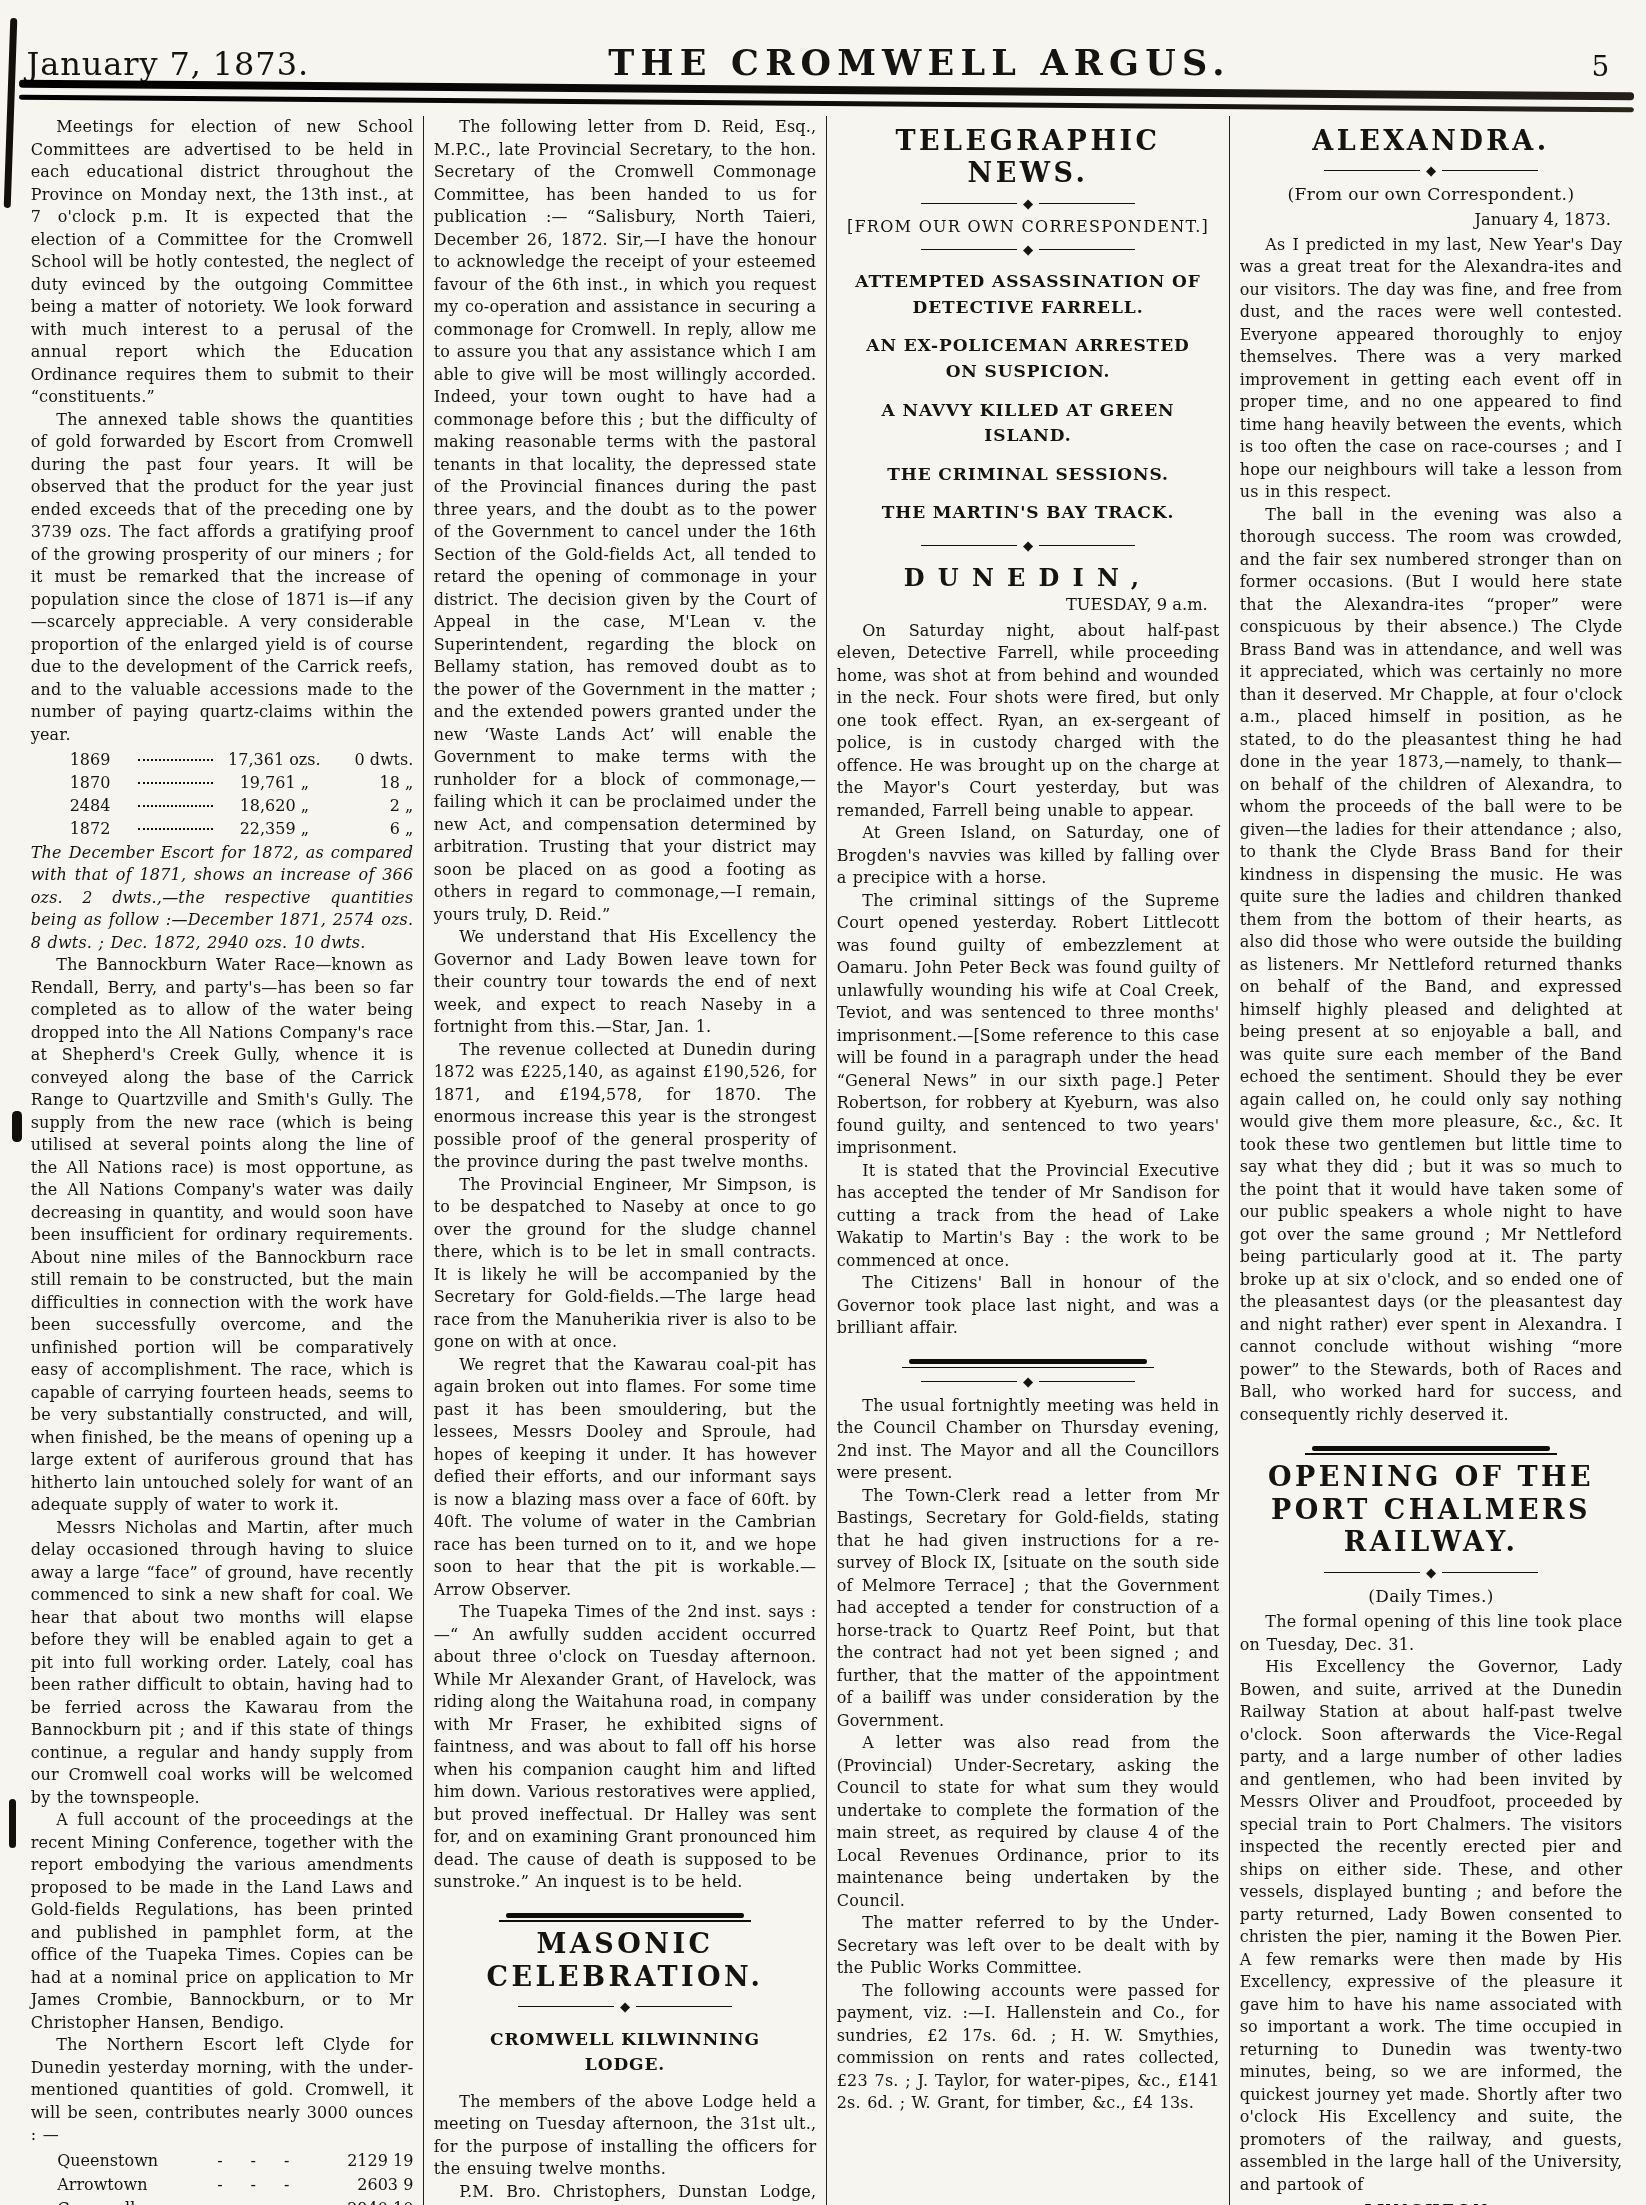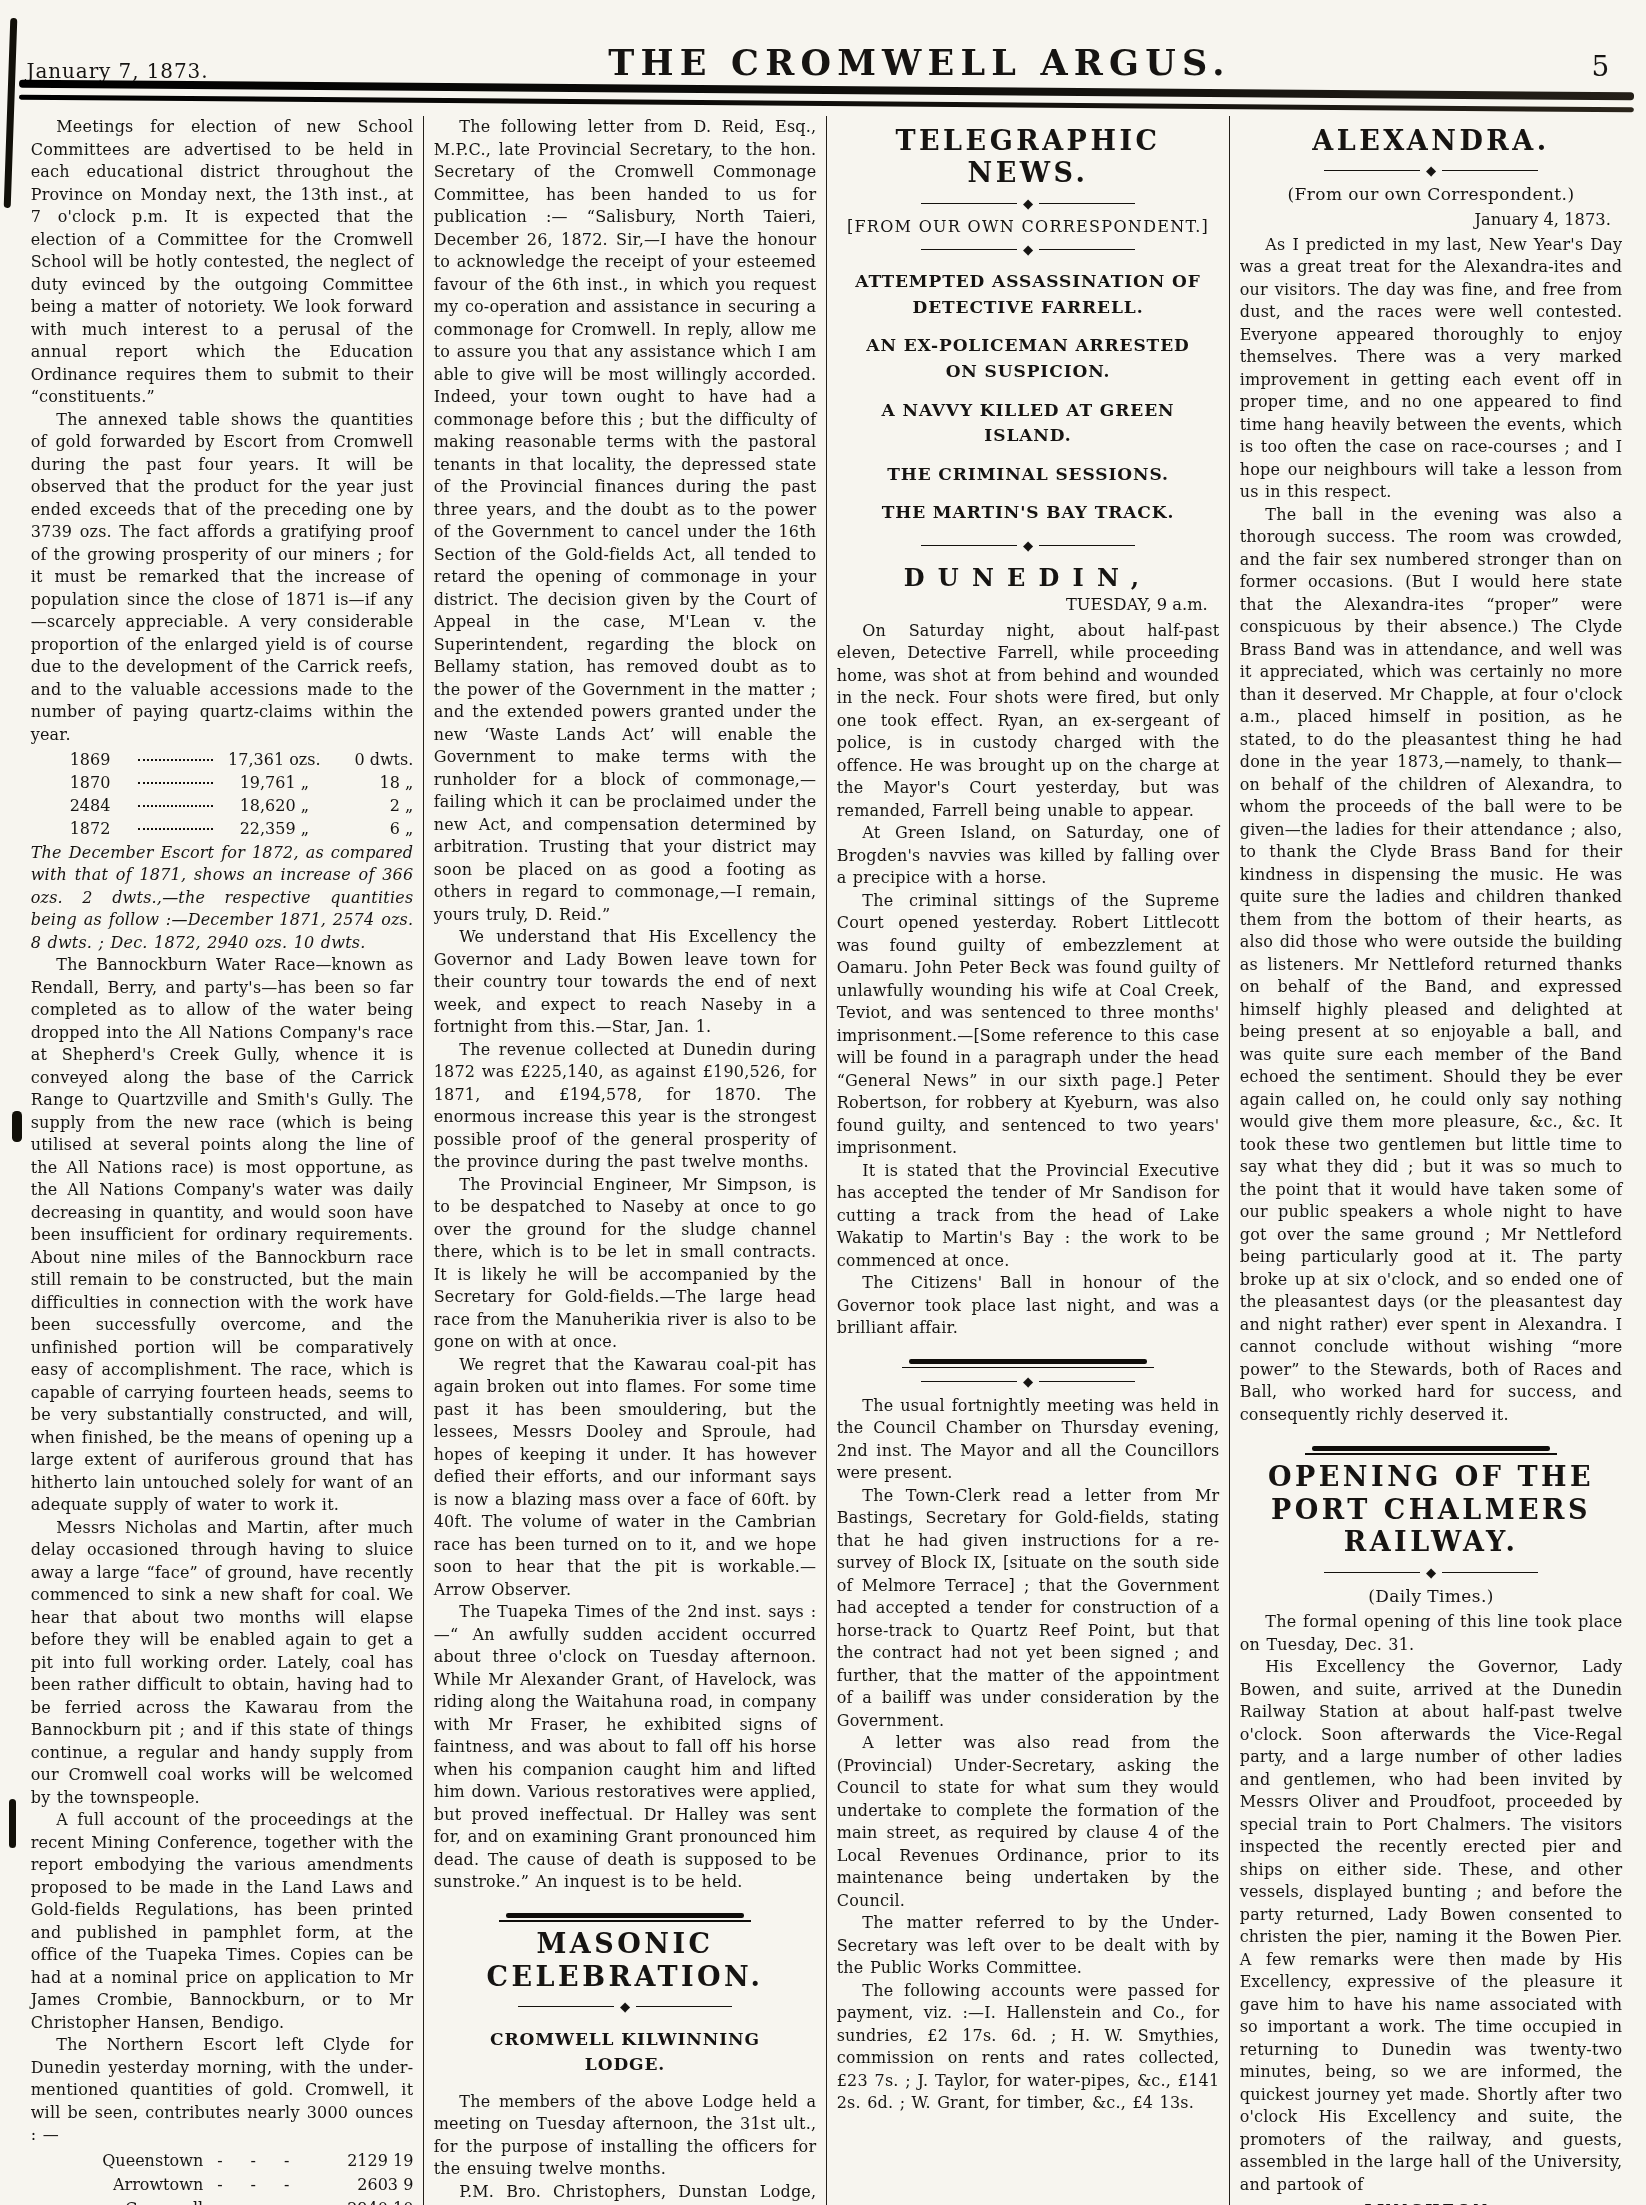--- a/index.html
+++ b/index.html
@@ -1,20 +1,20 @@
 <!DOCTYPE html>
 <html style="font-size:7px"><head>
 <meta charset="utf-8">
 <style>
   html,body{margin:0;padding:0;}
   .sheet{position:relative;width:1647px;height:2998px;background:#f7f5ef;overflow:hidden;
          font-family:"DejaVu Serif","Liberation Serif",serif;color:#161412;}
   
   .masthead{position:absolute;top:25.6px;left:26.5px;right:20px;height:57px;display:flex;align-items:flex-end;}
-  .m-date{font-size:20px;letter-spacing:0.9px;width:335px;}
+  .m-date{font-size:32px;letter-spacing:0.9px;width:335px;}
   .m-title{flex:1;text-align:center;font-size:35px;font-weight:700;letter-spacing:6.2px;}
   .m-page{width:132px;text-align:right;font-size:28px;padding-right:17.6px;}
   .top-rules{position:absolute;top:86px;left:18.5px;right:13.2px;transform:rotate(0.45deg);}
   .top-rules .bar1{height:7.5px;background:linear-gradient(90deg,#000,#15130f 70%,#241f18);border-radius:3.5px;}
   .top-rules .bar2{height:5.3px;margin-top:7px;background:linear-gradient(90deg,#000,#181510 75%,#2a241b);border-radius:2.6px;}
   
   .columns{position:absolute;top:116px;left:21px;right:15px;bottom:2.6px;display:flex;}
   .col{flex:1;padding:0 9.7px;overflow:hidden;border-left:1.3px solid #231f1a;}
   .col:first-child{border-left:none;}
   
@@ -35,21 +35,21 @@
   .diamond-rule .dia{font-size:13.2px;padding:0 6.2px;line-height:1;}
   
   .dots-table{margin:1.8px 0;}
   .trow{display:flex;align-items:baseline;font-size:16px;line-height:23px;padding-left:39px;}
   .trow .tl{width:62px;}
   .trow .dots{flex:1;border-bottom:2.2px dotted #14110d;margin:0 6.2px;transform:translateY(-4px);}
   .trow .tv{width:110px;text-align:center;white-space:nowrap;}
   .trow .tv2{width:84px;text-align:right;white-space:nowrap;}
   .dash-table{margin:2.6px 0;}
   .drow{display:flex;align-items:baseline;font-size:16px;line-height:24px;padding-left:26.5px;}
-  .drow .dl{width:146px;text-align:right;}
+  .drow .dl{width:146px;}
   .drow .dd{flex:1;text-align:center;}
   .drow .dv{width:110px;text-align:right;white-space:nowrap;}
   
   .smudge{position:absolute;background:#121009;border-radius:4.4px;}
   .s1{left:7px;top:17.6px;width:7px;height:190px;transform:rotate(2deg);}
   .s2{left:11.5px;top:1111px;width:10.6px;height:31px;}
   .s3{left:8.8px;top:1799px;width:7px;height:49px;}
 </style>
 </head>
 <body>

